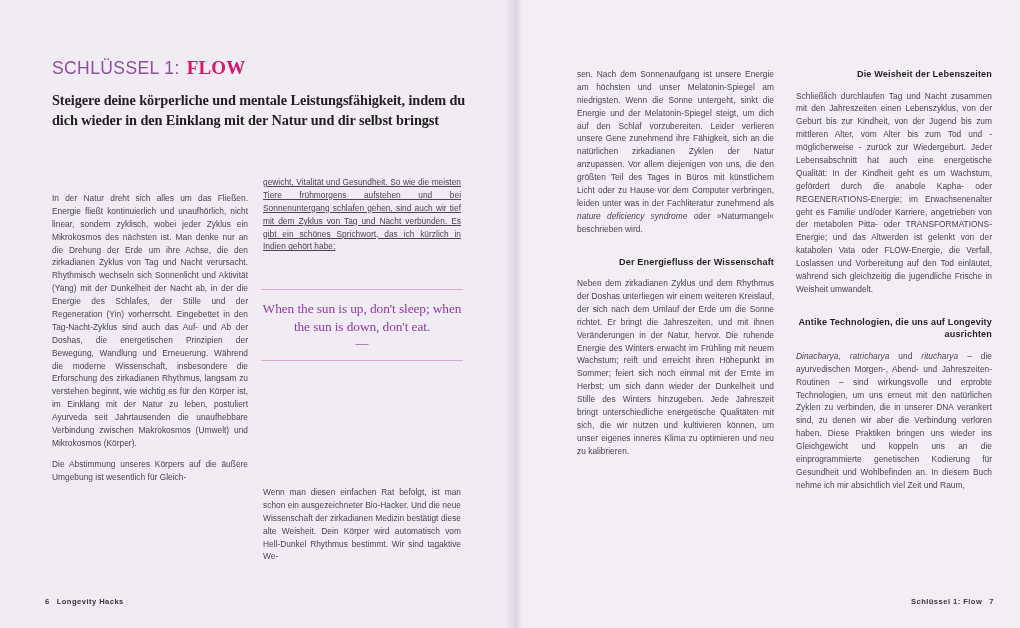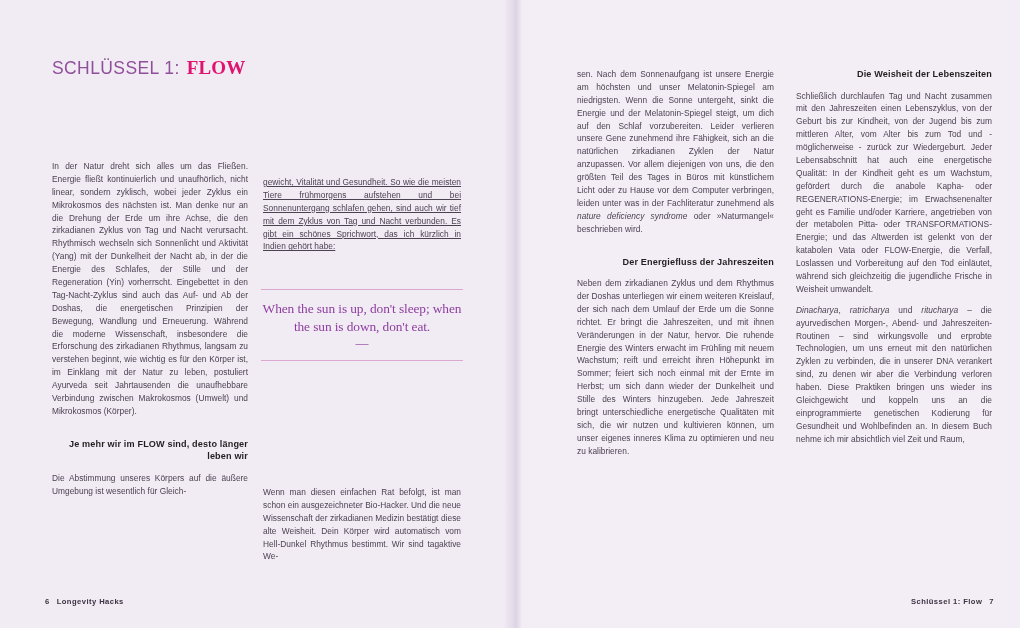--- a/index.html
+++ b/index.html
@@ -81,21 +81,21 @@
     -webkit-hyphens: none;
     hyphens: none;
     letter-spacing: 0.02px;
   }
   .col p {
     margin: 0 0 8px 0;
     text-align: justify;
   }
   .col p.last { margin-bottom: 0; }
 
-  .c1 { left: 52px;  top: 160px; width: 196px; }
+  .c1 { left: 52px;  top: 192px; width: 196px; }
   .c2 { left: 263px; top: 176px; width: 198px; text-decoration: underline; }
   .c3 { left: 558px; top: 68px;  width: 197px; }
   .c4 { left: 777px; top: 68px;  width: 196px; }
 
   .subhead {
     font-family: "Liberation Sans", sans-serif;
     font-weight: 700;
     font-size: 9.1px;
     line-height: 1.38;
     color: #231f20;
@@ -158,25 +158,25 @@
 <body>
 
 <div class="spread">
 
   <div class="page page-left">
 
     <div class="chapter-head">
       <div class="kicker">
         <span class="kicker-label">SCHLÜSSEL 1:</span><span class="kicker-flow">FLOW</span>
       </div>
+      <div class="deck">Steigere deine körperliche und mentale Leistungsfähigkeit, indem du dich wieder in den Einklang mit der Natur und dir selbst bringst</div>
     </div>
 
     <div class="col c1">
       <p>In der Natur dreht sich alles um das Fließen. Energie fließt kontinuierlich und unaufhörlich, nicht linear, sondern zyklisch, wobei jeder Zyklus ein Mikrokosmos des nächsten ist. Man denke nur an die Drehung der Erde um ihre Achse, die den zirkadianen Zyklus von Tag und Nacht verursacht. Rhythmisch wechseln sich Sonnenlicht und Aktivität (Yang) mit der Dunkelheit der Nacht ab, in der die Energie des Schlafes, der Stille und der Regeneration (Yin) vorherrscht. Eingebettet in den Tag-Nacht-Zyklus sind auch das Auf- und Ab der Doshas, die energetischen Prinzipien der Bewegung, Wandlung und Erneuerung. Während die moderne Wissenschaft, insbesondere die Erforschung des zirkadianen Rhythmus, langsam zu verstehen beginnt, wie wichtig es für den Körper ist, im Einklang mit der Natur zu leben, postuliert Ayurveda seit Jahrtausenden die unaufhebbare Verbindung zwischen Makrokosmos (Umwelt) und Mikrokosmos (Körper).</p>
-      <div class="subhead spaced-top">Je mehr wir im FLOW sind, desto länger leben wir</div>
       <p class="last">Die Abstimmung unseres Körpers auf die äußere Umgebung ist wesentlich für Gleich-</p>
     </div>
 
     <div class="col c2">
       <p>gewicht, Vitalität und Gesundheit. So wie die meisten Tiere frühmorgens aufstehen und bei Sonnenuntergang schlafen gehen, sind auch wir tief mit dem Zyklus von Tag und Nacht verbunden. Es gibt ein schönes Sprichwort, das ich kürzlich in Indien gehört habe:</p>
     </div>
 
     <div class="pullquote">
       <div class="pq-rule"></div>
       <div class="pq-body">
@@ -192,27 +192,28 @@
 
     <div class="folio folio-left">
       <span class="num">6</span><span class="sep"></span><span>Longevity Hacks</span>
     </div>
   </div>
 
   <div class="page page-right">
 
     <div class="col c3" style="left:42px;">
       <p><span>sen. Nach dem Sonnenaufgang ist unsere Energie am höchsten und unser Melatonin-Spiegel am niedrigsten. Wenn die Sonne untergeht, sinkt die Energie und der Melatonin-Spiegel steigt, um dich auf den Schlaf vorzubereiten. Leider verlieren unsere Gene zunehmend ihre Fähigkeit, sich an die natürlichen zirkadianen Zyklen der Natur anzupassen. Vor allem diejenigen von uns, die den größten Teil des Tages in Büros mit künstlichem Licht oder zu Hause vor dem Computer verbringen, leiden unter was in der Fachliteratur zunehmend als </span><em class="ital">nature deficiency syndrome</em><span> oder »Naturmangel« beschrieben wird.</span></p>
-      <div class="subhead spaced-top">Der Energiefluss der Jahreszeiten</div>
+      <div class="subhead spaced-top">Der Energiefluss der Wissenschaft</div>
       <p class="last">Neben dem zirkadianen Zyklus und dem Rhythmus der Doshas unterliegen wir einem weiteren Kreislauf, der sich nach dem Umlauf der Erde um die Sonne richtet. Er bringt die Jahreszeiten, und mit ihnen Veränderungen in der Natur, hervor. Die ruhende Energie des Winters erwacht im Frühling mit neuem Wachstum; reift und erreicht ihren Höhepunkt im Sommer; feiert sich noch einmal mit der Ernte im Herbst; um sich dann wieder der Dunkelheit und Stille des Winters hinzugeben. Jede Jahreszeit bringt unterschiedliche energetische Qualitäten mit sich, die wir nutzen und kultivieren können, um unser eigenes inneres Klima zu optimieren und neu zu kalibrieren.</p>
     </div>
 
     <div class="col c4" style="left:261px;">
       <div class="subhead">Die Weisheit der Lebenszeiten</div>
       <p>Schließlich durchlaufen Tag und Nacht zusammen mit den Jahreszeiten einen Lebenszyklus, von der Geburt bis zur Kindheit, von der Jugend bis zum mittleren Alter, vom Alter bis zum Tod und - möglicherweise - zurück zur Wiedergeburt. Jeder Lebensabschnitt hat auch eine energetische Qualität: In der Kindheit geht es um Wachstum, gefördert durch die anabole Kapha- oder REGENERATIONS-Energie; im Erwachsenenalter geht es Familie und/oder Karriere, angetrieben von der metabolen Pitta- oder TRANSFORMATIONS-Energie; und das Altwerden ist gelenkt von der katabolen Vata oder FLOW-Energie, die Verfall, Loslassen und Vorbereitung auf den Tod einläutet, während sich gleichzeitig die jugendliche Frische in Weisheit umwandelt.</p>
+      <div class="subhead spaced-top">Antike Technologien, die uns auf Longevity ausrichten</div>
       <p class="last"><em class="ital">Dinacharya</em><span>, </span><em class="ital">ratricharya</em><span> und </span><em class="ital">ritucharya</em><span> – die ayurvedischen Morgen-, Abend- und Jahreszeiten-Routinen – sind wirkungsvolle und erprobte Technologien, um uns erneut mit den natürlichen Zyklen zu verbinden, die in unserer DNA verankert sind, zu denen wir aber die Verbindung verloren haben. Diese Praktiken bringen uns wieder ins Gleichgewicht und koppeln uns an die einprogrammierte genetischen Kodierung für Gesundheit und Wohlbefinden an. In diesem Buch nehme ich mir absichtlich viel Zeit und Raum,</span></p>
     </div>
 
     <div class="folio folio-right">
       <span>Schlüssel 1: Flow</span><span class="sep"></span><span class="num">7</span>
     </div>
   </div>
 
 </div>
 

